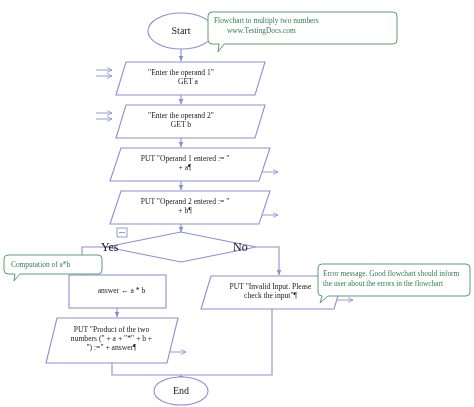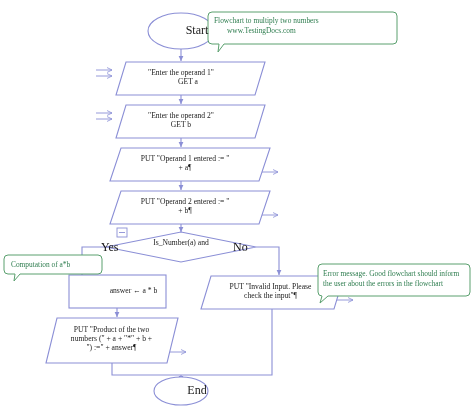--- a/index.html
+++ b/index.html
@@ -25,21 +25,21 @@
   .node-text {
     position: absolute;
     text-align: center;
     color: #1a1a1a;
     font-family: "Liberation Serif", serif;
     font-size: 7.6px;
     line-height: 9.2px;
     white-space: pre;
     pointer-events: none;
   }
-  .term-text { font-size: 12px; padding-left: 16px; }
+  .term-text { font-size: 10px; }
   .comment-text {
     position: absolute;
     color: #2e7d4f;
     font-family: "Liberation Serif", serif;
     font-size: 7.4px;
     line-height: 9.4px;
     white-space: pre;
   }
   .branch-label {
     position: absolute;
@@ -129,26 +129,25 @@
 
   <div class="node-text" style="left:111px; top:111px; width:140px;">"Enter the operand 2"</div>
   <div class="node-text" style="left:111px; top:120px; width:140px;">GET b</div>
 
   <div class="node-text" style="left:110px; top:154px; width:150px;">PUT "Operand 1 entered := "</div>
   <div class="node-text" style="left:110px; top:163px; width:150px;">+ a¶</div>
 
   <div class="node-text" style="left:110px; top:197px; width:150px;">PUT "Operand 2 entered := "</div>
   <div class="node-text" style="left:110px; top:206px; width:150px;">+ b¶</div>
 
-  <div class="node-text" style="left:131px; top:238px; width:100px;">Is_Number(a) and</div>
 
   <div class="branch-label" style="left:101px; top:240px;">Yes</div>
   <div class="branch-label" style="left:233px; top:240px;">No</div>
 
-  <div class="node-text" style="left:81px; top:286px; width:105px;">answer ← a * b</div>
+  <div class="node-text" style="left:69px; top:286px; width:105px;">answer ← a * b</div>
 
   <div class="node-text" style="left:49px; top:325px; width:125px;">PUT "Product of the two</div>
   <div class="node-text" style="left:49px; top:334px; width:125px;">numbers (" + a + "*" + b +</div>
   <div class="node-text" style="left:49px; top:343px; width:125px;">") :=" + answer¶</div>
 
   <div class="node-text" style="left:203px; top:282px; width:135px;">PUT "Invalid Input. Please</div>
   <div class="node-text" style="left:203px; top:291px; width:135px;">check the input"¶</div>
 
   <div class="node-text term-text" style="left:154px; top:386px; width:54px;">End</div>
 

